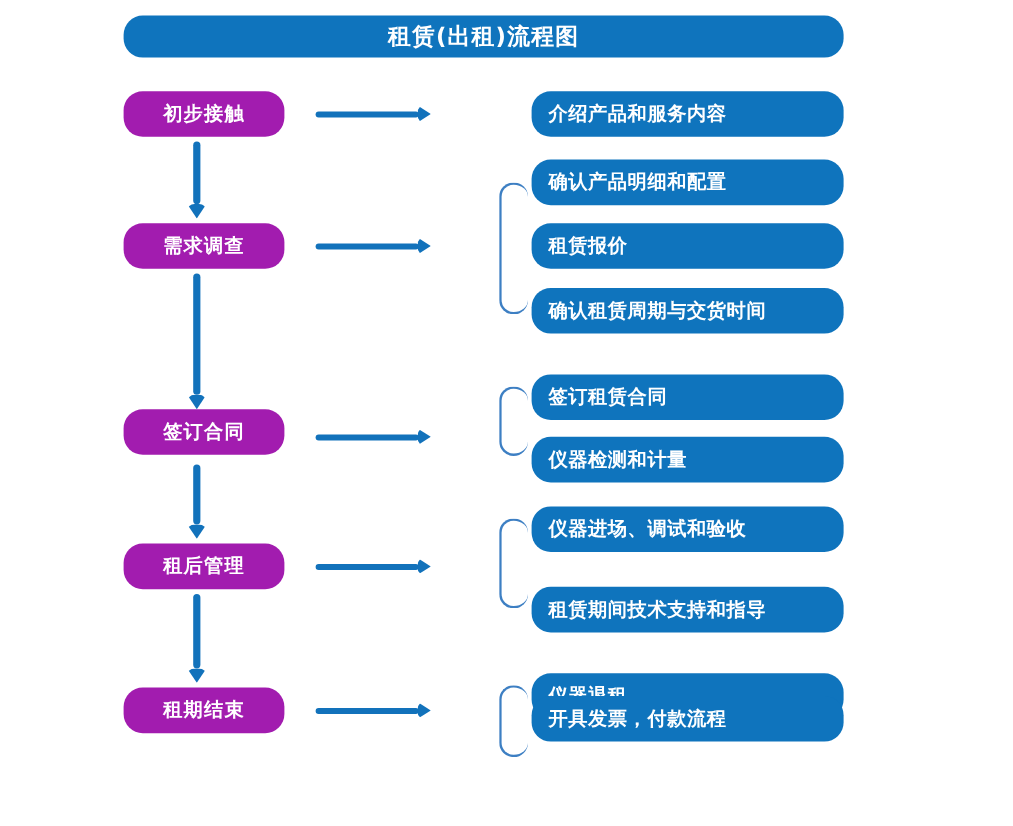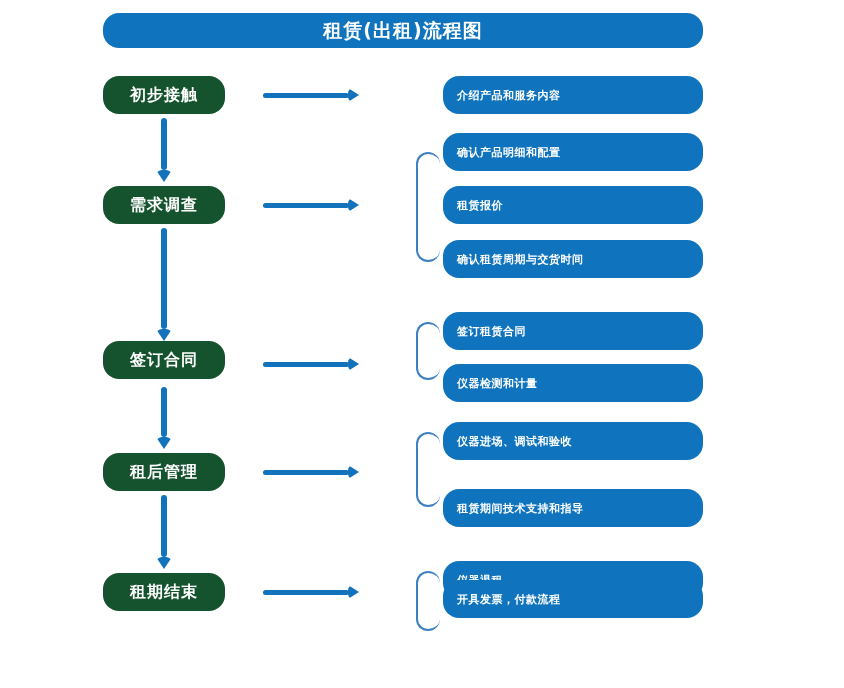--- a/index.html
+++ b/index.html
@@ -16,34 +16,34 @@
     left:103px; top:13px; width:600px; height:35px;
     background:#0f74bd;
     color:#ffffff;
     font-size:19px; font-weight:bold;
     display:flex; align-items:center; justify-content:center;
     letter-spacing:1px;
   }
 
   .stage-box{
     position:absolute;
-    left:103px; width:122px; height:38px;
-    background:#14532d;
+    left:103px; width:134px; height:38px;
+    background:#a21caf;
     color:#ffffff;
     font-size:16px; font-weight:bold;
     display:flex; align-items:center; justify-content:center;
     letter-spacing:1px;
   }
 
   .detail-box{
     position:absolute;
     left:443px; width:260px; height:38px;
     background:#0f74bd;
     color:#ffffff;
-    font-size:11px; font-weight:bold;
+    font-size:16px; font-weight:bold;
     display:flex; align-items:center;
     padding-left:14px;
     letter-spacing:0.5px;
   }
 
   
   .h-arrow{ position:absolute; height:14px; }
   .h-arrow .shaft{
     position:absolute; left:0; top:5px;
     height:5px; background:#1272bb;

